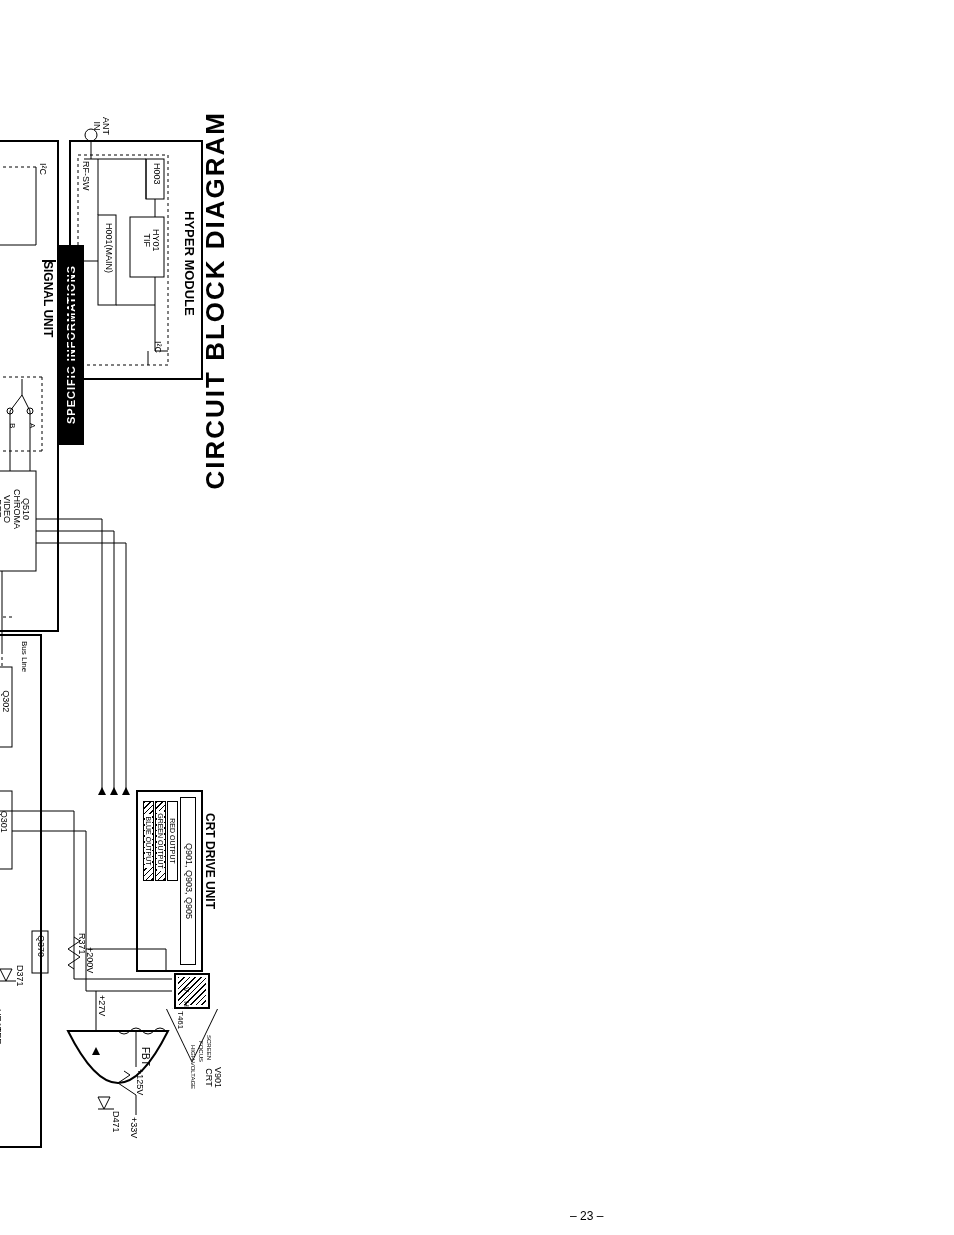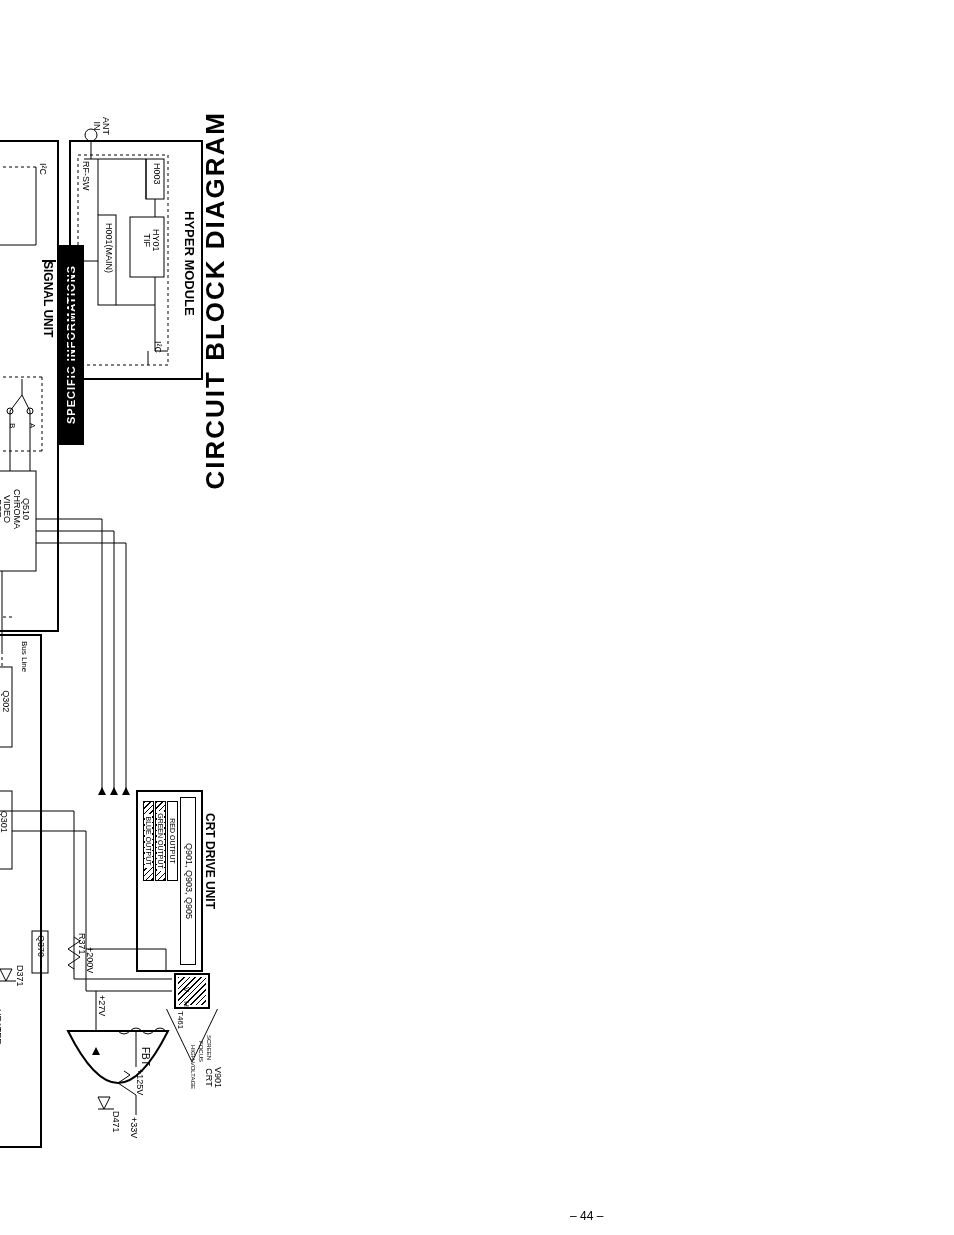--- a/index.html
+++ b/index.html
@@ -22,21 +22,21 @@
   .hatch { background:repeating-linear-gradient(45deg,#000 0px,#000 1px,#fff 1px,#fff 4px); }
   .crt-tri { position:absolute; width:0; height:0; border-top:26px solid transparent; border-bottom:26px solid transparent; border-left:54px solid #000; }
   .crt-tri-inner { position:absolute; width:0; height:0; border-top:25px solid transparent; border-bottom:25px solid transparent; border-left:52px solid #fff; }
 </style>
 </head>
 <body>
 
 <div class="page">
   <div class="sidebar-tab">SPECIFIC INFORMATIONS</div>
   <div class="page-title">CIRCUIT  BLOCK  DIAGRAM</div>
-  <div class="page-number">– 44 –</div>
+  <div class="page-number">– 23 –</div>
 
   <div class="diagram-wrap">
     <div class="diagram">
 
       <svg class="wires" viewBox="0 0 1050 596">
 
         <rect class="lth" x="30" y="44" width="238" height="132"></rect>
 
         <rect class="lth" x="30" y="188" width="490" height="398"></rect>
 

